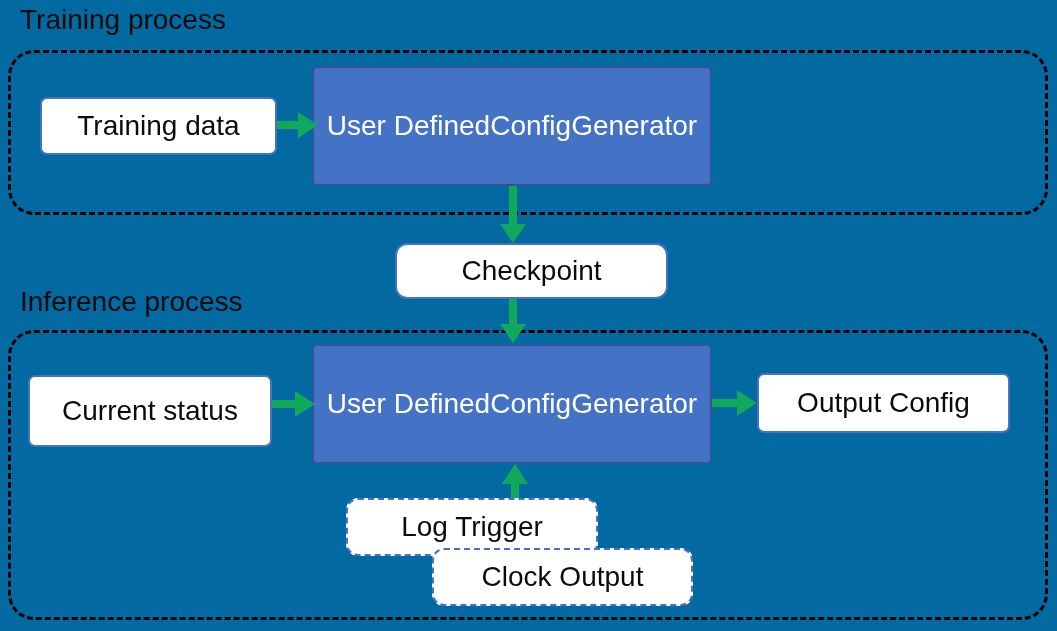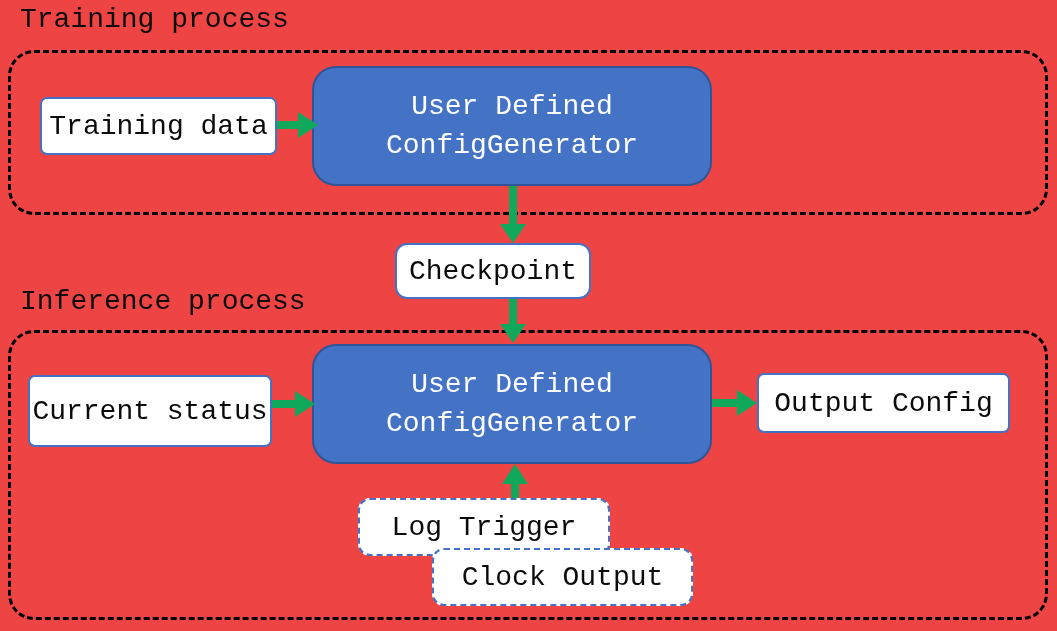--- a/index.html
+++ b/index.html
@@ -9,22 +9,22 @@
     --arrow-green: #10A95B;
     --dash-color: #000000;
     --text-color: #0b0b0b;
   }
   * { margin: 0; padding: 0; box-sizing: border-box; }
   html, body { background: #ffffff; }
   .canvas {
     position: relative;
     width: 1057px;
     height: 631px;
-    background: #ef4444;
-    font-family: Liberation Mono, monospace;
+    background: #0369a1;
+    font-family: Liberation Sans, sans-serif;
     color: var(--text-color);
     overflow: hidden;
     padding-left: 12px;
   }
   .section-label {
     position: absolute;
     font-size: 28px;
     line-height: 1.1;
     color: var(--text-color);
     white-space: nowrap;
@@ -46,23 +46,23 @@
   }
   .node.light {
     background: #ffffff;
     border: 2px solid var(--light-border);
     border-radius: 7px;
     color: var(--text-color);
   }
   .node.primary {
     background: var(--node-fill);
     border: 2px solid var(--node-border);
-    border-radius: 24px;
+    border-radius: 5px;
     color: #ffffff;
-    flex-direction: column;
+    flex-direction: row;
     line-height: 1.4;
   }
   .node.trigger {
     background: #ffffff;
     border: 2px dashed var(--light-border);
     border-radius: 12px;
     color: var(--text-color);
   }
   .arrow {
     position: absolute;
@@ -82,42 +82,42 @@
 
   <div class="node light" style="left:40px; top:97px; width:237px; height:58px;">
     <span>Training data</span>
   </div>
 
   <div class="node primary" style="left:312px; top:66px; width:400px; height:120px;">
     <span>User Defined</span>
     <span>ConfigGenerator</span>
   </div>
 
-  <div class="node light" style="left:395px; top:243px; width:196px; height:56px; border-radius:12px;">
+  <div class="node light" style="left:395px; top:243px; width:273px; height:56px; border-radius:12px;">
     <span>Checkpoint</span>
   </div>
 
   <div class="section-label" style="left:20px; top:287px;text-align:center;">Inference process</div>
 
   <div class="dashed-container" style="left:8px; top:330px; width:1040px; height:290px;"></div>
 
   <div class="node light" style="left:28px; top:375px; width:244px; height:72px;">
     <span>Current status</span>
   </div>
 
   <div class="node primary" style="left:312px; top:344px; width:400px; height:120px;">
     <span>User Defined</span>
     <span>ConfigGenerator</span>
   </div>
 
   <div class="node light" style="left:757px; top:373px; width:253px; height:60px;">
     <span>Output Config</span>
   </div>
 
-  <div class="node trigger" style="left:358px; top:498px; width:252px; height:58px; z-index:1;text-align:right;">
+  <div class="node trigger" style="left:346px; top:498px; width:252px; height:58px; z-index:1;text-align:right;">
     <span>Log Trigger</span>
   </div>
 
   <div class="node trigger" style="left:432px; top:548px; width:261px; height:58px; z-index:2;">
     <span>Clock Output</span>
   </div>
 
   <svg class="arrow" style="left:277px; top:112px;" width="41" height="26" viewBox="0 0 41 26">
     <rect x="0" y="9" width="23" height="8"></rect>
     <polygon points="21,0 41,13 21,26"></polygon>

